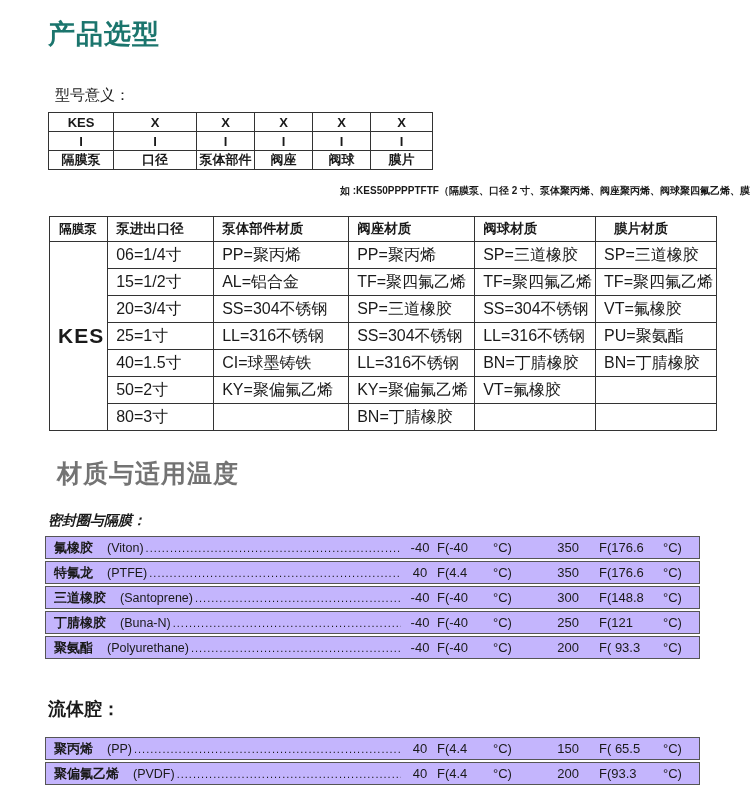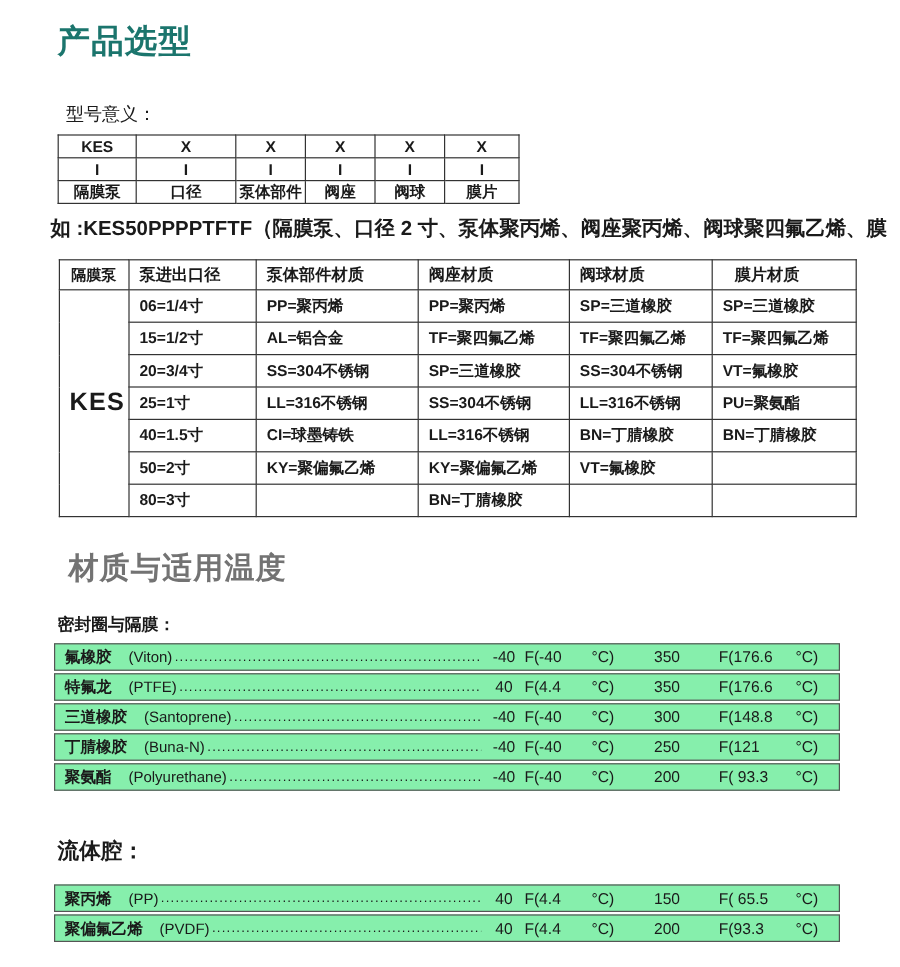--- a/index.html
+++ b/index.html
@@ -9,69 +9,69 @@
   }
   h1.sec-title {
     margin:16px 0 0 48px; font-size:27px; font-weight:bold;
     color:#1b756d; letter-spacing:1px;
   }
   h2.sec-title {
     margin:26px 0 0 57px; font-size:25px; font-weight:bold;
     color:#737373; letter-spacing:1px;
   }
   .small-label { margin:34px 0 0 55px; font-size:15px; font-weight:normal; }
-  .seal-label  { margin:22px 0 0 48px; font-size:14px; font-weight:bold; }
+  .seal-label  { margin:22px 0 0 48px; font-size:14px; font-weight:bold;font-style:italic; }
   .fluid-label { margin:38px 0 16px 48px; font-size:18px; font-weight:bold; }
 
   
   #model-table {
     border-collapse:collapse; table-layout:fixed; margin:7px 0 0 48px;
   }
   #model-table td {
     border:1px solid #333; text-align:center; font-size:13px;
     font-weight:bold; height:18px; padding:0; overflow:hidden;
   }
 
-  .example { margin:10px 0 15px 42px; font-size:17px; font-weight:bold; line-height:21px; }
+  .example { margin:10px 0 15px 42px; font-size:10px; font-weight:bold; line-height:21px;text-align:right; }
   .example .indent { padding-left:47px; }
 
   
   #selection-table {
     border-collapse:collapse; table-layout:fixed; margin:15px 0 0 49px;
   }
   #selection-table th, #selection-table td {
-    border:1px solid #333; font-size:13px; font-weight:700;
+    border:1px solid #333; font-size:16px; font-weight:400;
     text-align:left; padding:2px 3px 2px 8px; height:22px; overflow:hidden;
     white-space:nowrap;
   }
   #selection-table th { font-size:13.5px; font-weight:bold; height:20px; }
   #selection-table th.c-pump { text-align:center; padding-left:2px; font-size:12.5px; }
   #selection-table th.c-diaph { padding-left:18px; }
   #selection-table td.kes-cell {
     text-align:center; font-size:21px; font-weight:bold; letter-spacing:1px;
   }
 
   
   .temp-table { margin:6px 0 0 45px; }
   .trow {
     box-sizing:border-box; width:655px; height:23px; margin-bottom:2px;
     border:1px solid #555; display:flex; align-items:center;
-    padding:0 10px 0 8px; font-size:13px; background:#86efac;
+    padding:0 10px 0 8px; font-size:13px; background:#c4b5fd;
   }
   .tname { font-weight:bold; white-space:nowrap; }
   .ten   { margin-left:14px; font-size:12.5px; white-space:nowrap; }
   .tdots { flex:1; overflow:hidden; white-space:nowrap; font-size:11px; margin:0 2px; }
   .tdots::before {
     content:"..................................................................................................................................";
     letter-spacing:1px;
   }
   .tlow   { width:34px; text-align:center; white-space:nowrap; }
   .tlowf  { width:50px; white-space:nowrap; }
   .tlowu  { width:30px; margin-left:6px;  white-space:nowrap; }
-  .thigh  { width:34px; margin-left:22px; white-space:nowrap; }
+  .thigh  { width:34px; margin-left:22px; white-space:nowrap;text-align:right; }
   .thighf { width:60px; margin-left:20px; white-space:nowrap; }
   .thighu { width:26px; margin-left:4px;  white-space:nowrap; }
 </style>
 </head>
 <body>
 
 <div class="page">
 
   <h1 class="sec-title">产品选型</h1>
 

